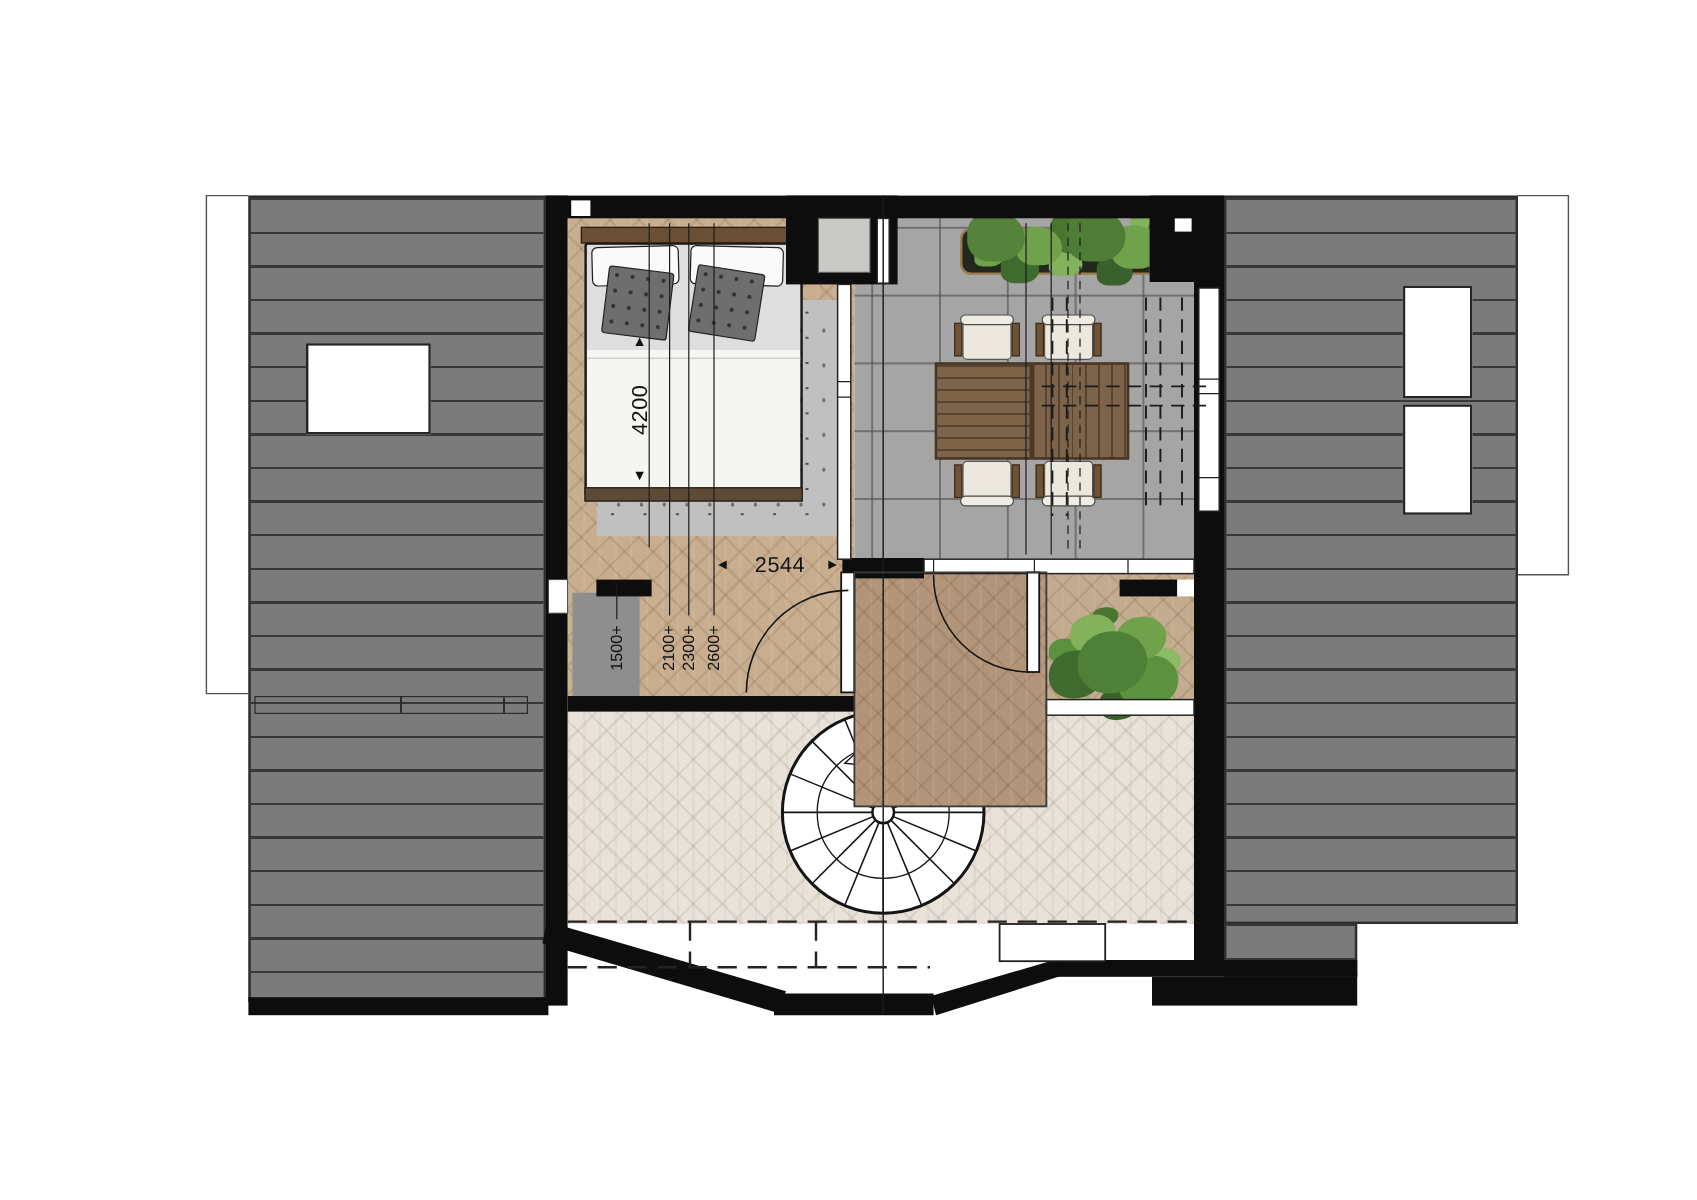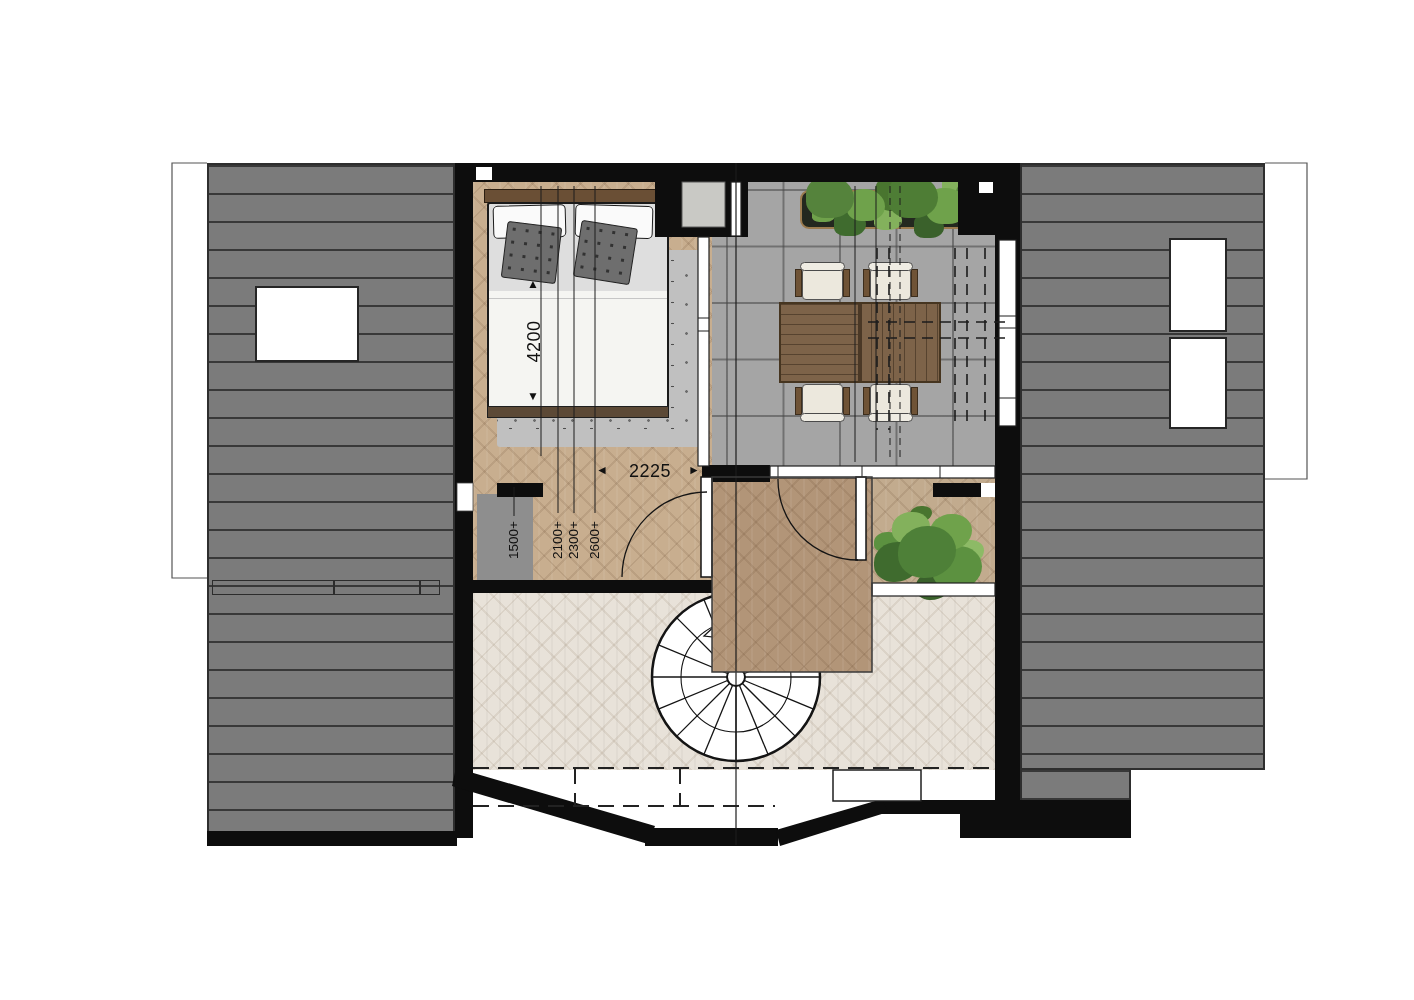--- a/index.html
+++ b/index.html
@@ -251,21 +251,21 @@
     </g>
     <g stroke="#222" stroke-width="2" stroke-dasharray="16 9" fill="none">
       <path d="M473 768 H993 M473 806 H775 M575 768 V806 M680 768 V806"></path>
     </g>
     <rect x="712" y="477" width="160" height="195" fill="none" stroke="#3a3a3a" stroke-width="1.5"></rect>
   </svg>
 
   <div class="dim rot" id="dim-4200">4200</div>
   <div class="dim-arrow" id="arr-up">▲</div>
   <div class="dim-arrow" id="arr-down">▼</div>
-  <div class="dim" id="dim-2544">2225</div>
+  <div class="dim" id="dim-2544">2544</div>
   <div class="dim-arrow" id="arr-left">◄</div>
   <div class="dim-arrow" id="arr-right">►</div>
   <div class="dim rot small hc" id="hc-0">1500+</div>
   <div class="dim rot small hc" id="hc-1">2100+</div>
   <div class="dim rot small hc" id="hc-2">2300+</div>
   <div class="dim rot small hc" id="hc-3">2600+</div>
 
 </div>
 
 </body></html>

